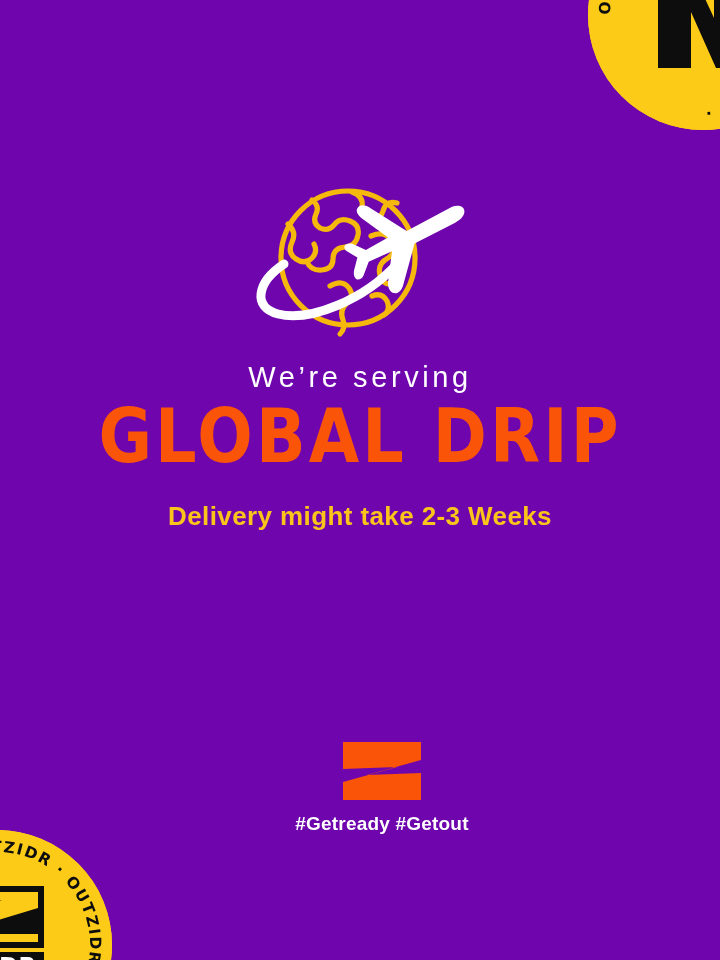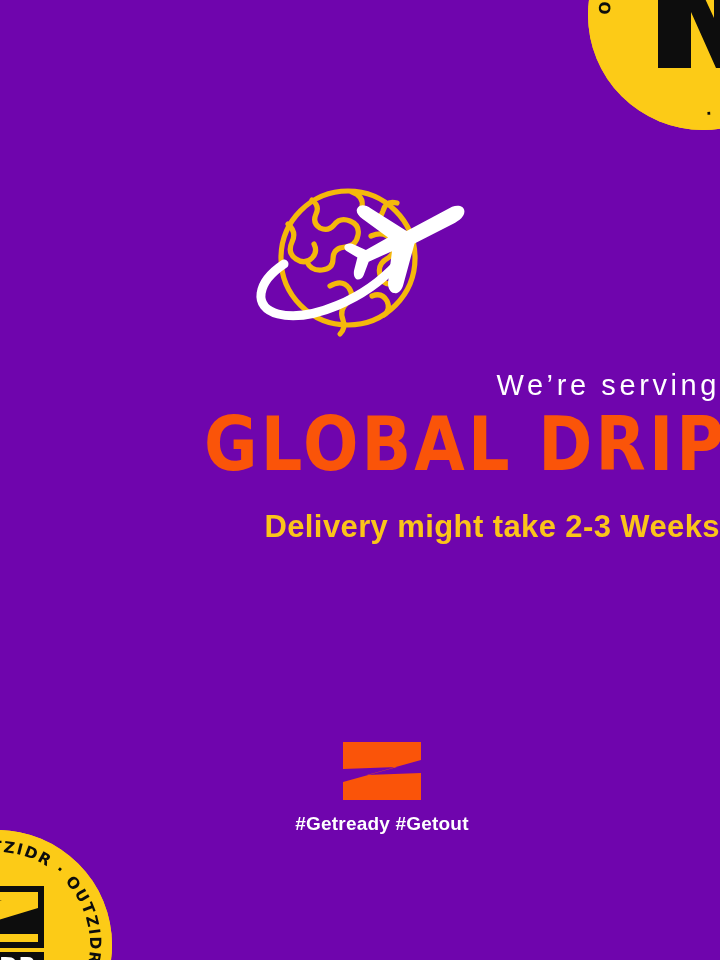--- a/index.html
+++ b/index.html
@@ -67,22 +67,21 @@
     height: 160px;
     overflow: visible;
   }
 
   
   .copy {
     position: absolute;
     left: 0;
     right: 0;
     top: 362px;
-    text-align: right;
-    margin-top: 8px;
+    text-align: center;
   }
 
   .line-serving {
     color: #ffffff;
     font-size: 29px;
     font-weight: 400;
     letter-spacing: 3.6px;
     line-height: 1.05;
   }
 
@@ -104,21 +103,21 @@
     font-size: 30px;
     font-weight: 400;
     letter-spacing: 2.2px;
     line-height: 1.05;
   }
 
   .line-delivery {
     margin-top: 40px;
     color: #fbc41a;
     font-weight: bold;
-    font-size: 31px;
+    font-size: 26px;
     letter-spacing: 0.4px;
     line-height: 1.1;
   }
 
   .line-goodthings {
     margin-top: 10px;
     color: #ffffff;
     font-weight: bold;
     font-style: italic;
     font-size: 19px;

